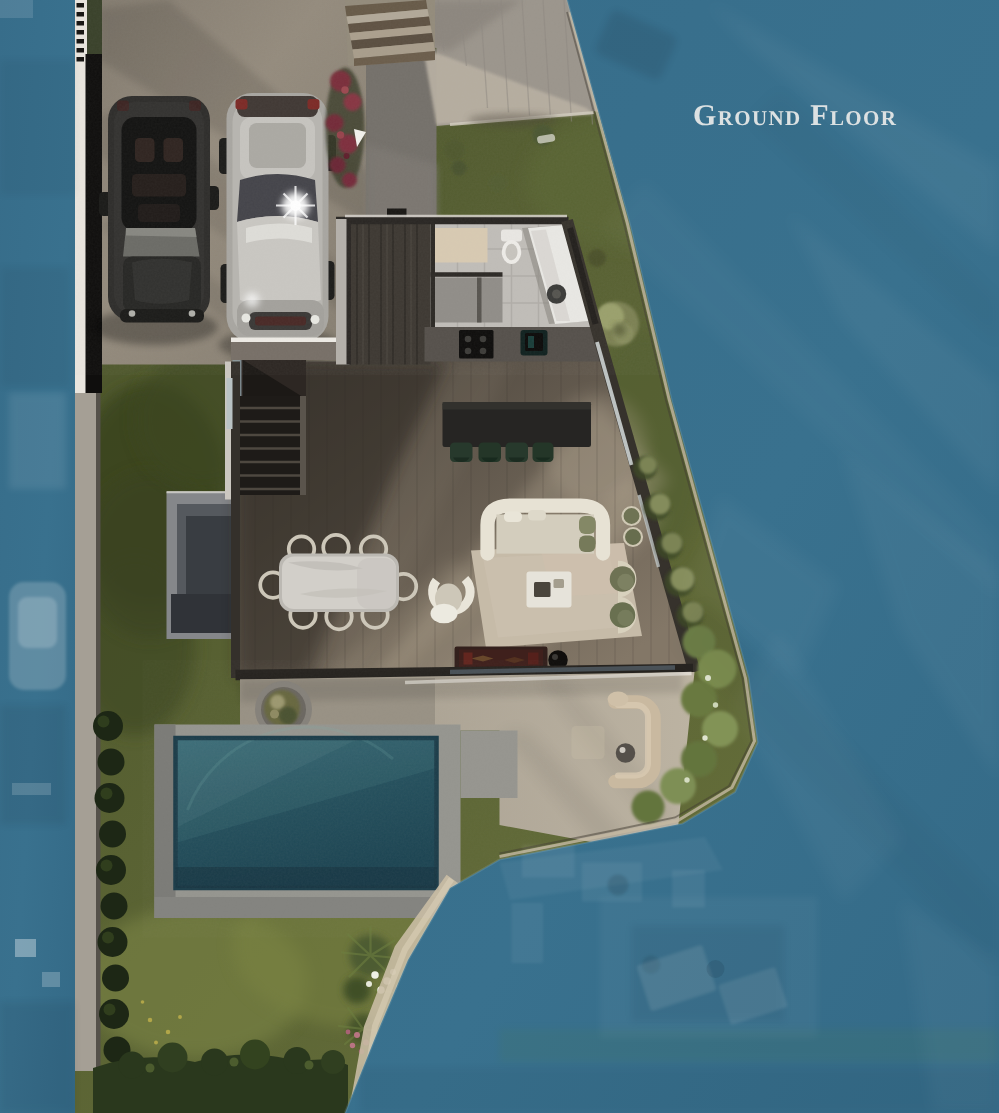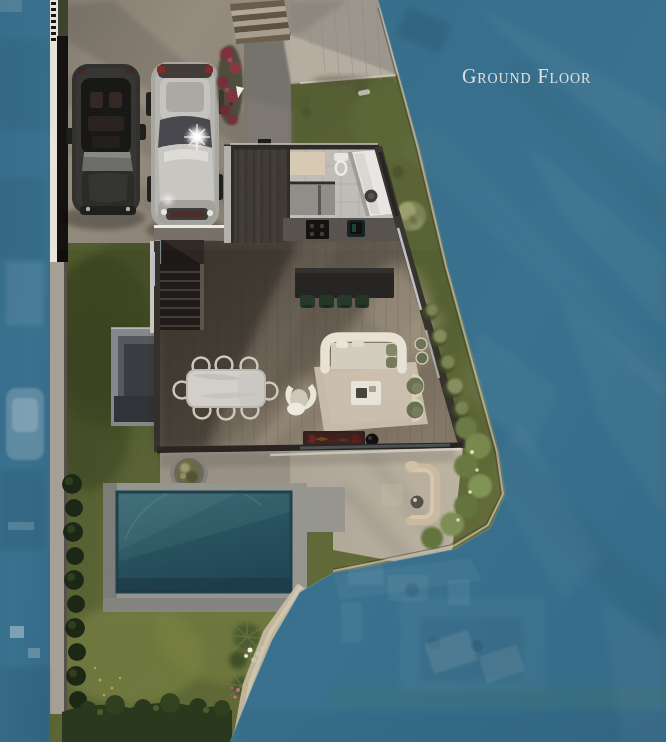--- a/index.html
+++ b/index.html
@@ -1,16 +1,16 @@
 <!DOCTYPE html>
 <html><head>
 <meta charset="utf-8">
 <style>
 html,body{margin:0;padding:0;background:#34708e;}
-#stage{position:relative;width:666px;height:742px;overflow:hidden;font-family:"Liberation Serif",serif;}
+#stage{position:relative;width:666px;height:742px;overflow:hidden;font-family:"Liberation Serif",serif;font-weight:bold;}
 svg{display:block;}
 </style>
 </head>
 <body>
 <div id="stage">
 <svg width="666" height="742" viewBox="0 0 666 742" xmlns="http://www.w3.org/2000/svg">
 <defs>
 <linearGradient id="lawnG" x1="0" y1="0" x2="1" y2="1">
 <stop offset="0" stop-color="#475029"></stop>
           <stop offset="0.5" stop-color="#5b6434"></stop>

